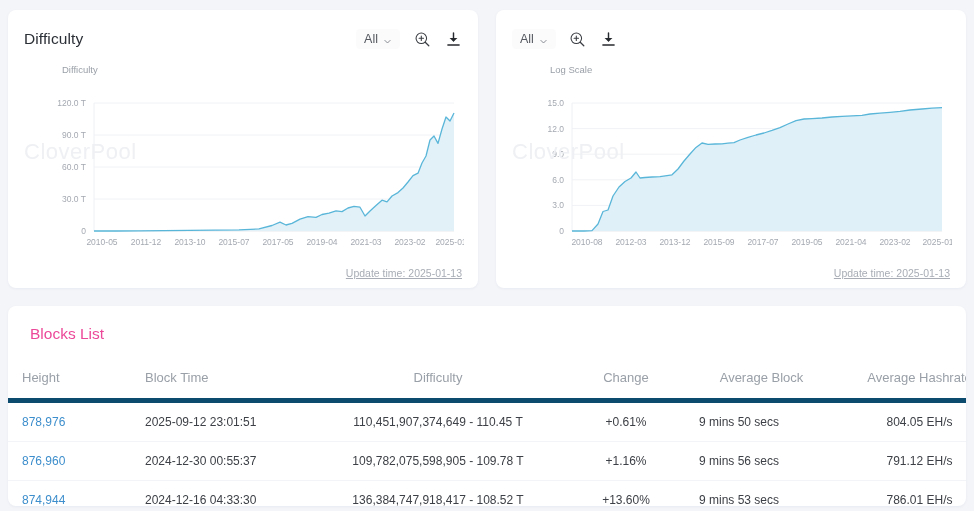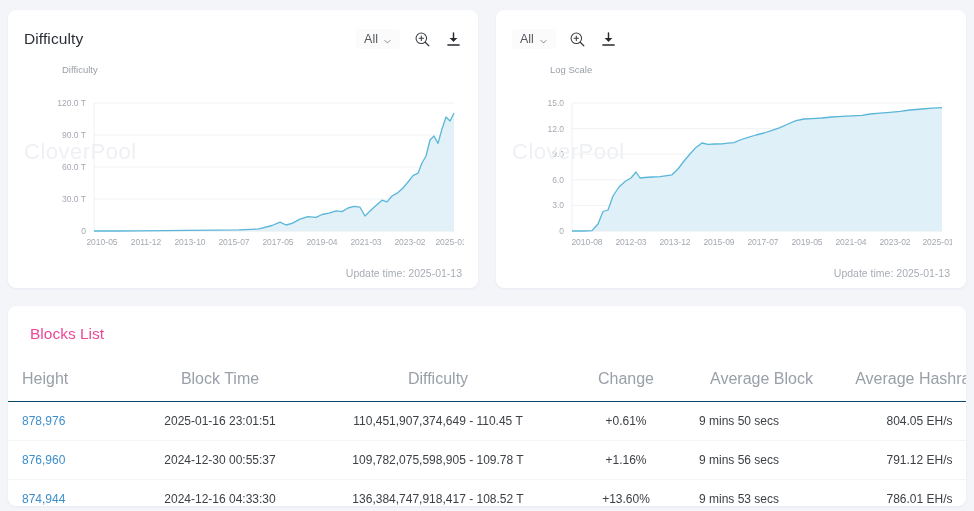--- a/index.html
+++ b/index.html
@@ -103,20 +103,21 @@
     letter-spacing: .5px;
     pointer-events: none;
     user-select: none;
   }
   .update-time {
     position: absolute;
     right: 16px;
     bottom: 9px;
     font-size: 10.5px;
     color: #a8adb5;
+    text-decoration: underline;
   }
 
   
   .blocks-card {
     margin-top: 18px;
     height: 200px;
     padding: 0;
     overflow: hidden;
   }
   .blocks-title {
@@ -124,36 +125,36 @@
     color: #ec4899;
     padding: 19px 22px 0 22px;
   }
   table.blocks {
     width: 100%;
     border-collapse: collapse;
     margin-top: 21px;
     table-layout: fixed;
   }
   table.blocks th {
-    font-size: 16px;
+    font-size: 13px;
     font-weight: normal;
     color: #9aa0a8;
     padding: 6px 14px 13px 14px;
-    border-bottom: 1px solid #0c4a6e;
+    border-bottom: 5px solid #0c4a6e;
     white-space: nowrap;
   }
   table.blocks td {
     font-size: 12px;
     color: #3d4046;
     padding: 12px 14px;
     border-bottom: 1px solid #f2f4f7;
     white-space: nowrap;
   }
   th.c-height, td.c-height { width: 95px;  text-align: left;  padding-left: 22px; }
-  th.c-time,   td.c-time   { width: 150px; text-align: center; }
+  th.c-time,   td.c-time   { width: 150px; text-align: left; }
   th.c-diff,   td.c-diff   { width: 230px; text-align: center; }
   th.c-change, td.c-change { width: 90px;  text-align: center; }
   th.c-avgb,   td.c-avgb   { width: 125px; }
   th.c-hash,   td.c-hash   { width: 135px; text-align: center; }
   th.c-earn,   td.c-earn   { text-align: right; padding-right: 24px; }
   td.c-height a {
     color: #3d8ecc;
     text-decoration: none;
     cursor: pointer;
   }
@@ -347,21 +348,21 @@
           <th class="c-diff">Difficulty</th>
           <th class="c-change">Change</th>
           <th class="c-avgb">Average Block</th>
           <th class="c-hash">Average Hashrate</th>
           <th class="c-earn">Earnings by PPS/T(BTC)</th>
         </tr>
       </thead>
       <tbody>
         <tr>
           <td class="c-height"><a>878,976</a></td>
-          <td class="c-time">2025-01-16 23:01:51</td>
+          <td class="c-time">2025-09-12 23:01:51</td>
           <td class="c-diff">110,451,907,374,649 - 110.45 T</td>
           <td class="c-change">+0.61%</td>
           <td class="c-avgb">9 mins 50 secs</td>
           <td class="c-hash">804.05 EH/s</td>
           <td class="c-earn">0.00000057</td>
         </tr>
         <tr>
           <td class="c-height"><a>876,960</a></td>
           <td class="c-time">2024-12-30 00:55:37</td>
           <td class="c-diff">109,782,075,598,905 - 109.78 T</td>

